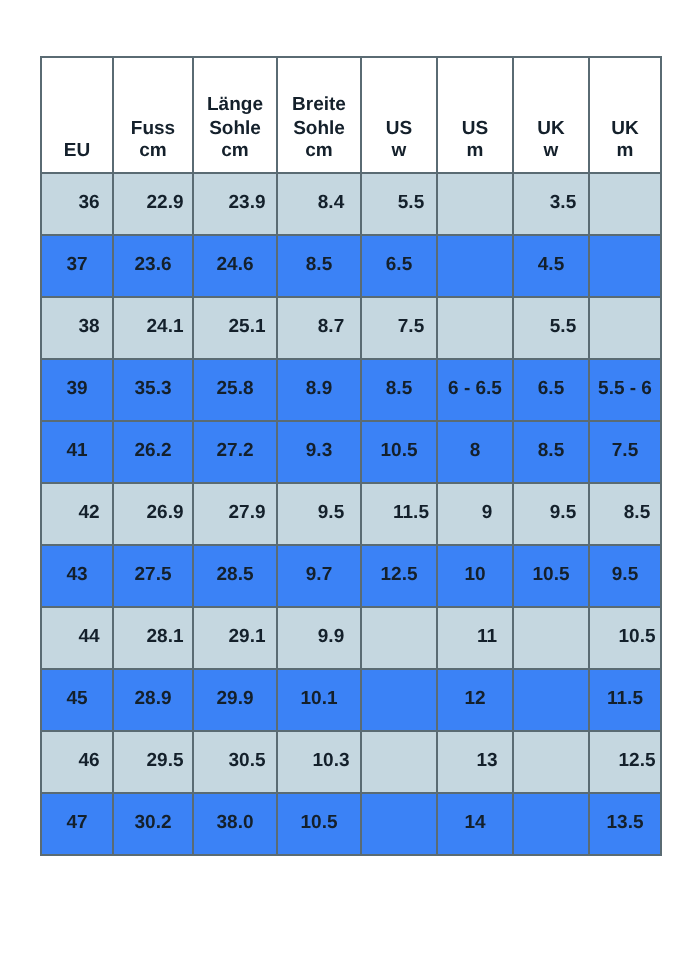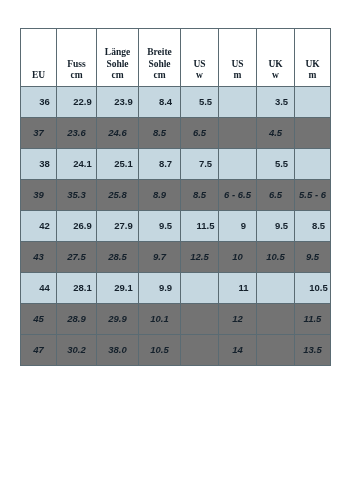--- a/index.html
+++ b/index.html
@@ -52,35 +52,33 @@
 
   table.size-table thead th {
     background: #ffffff;
     height: 53px;
     vertical-align: bottom;
     padding-bottom: 4px;
   }
 
   .hdr-line {
     display: block;
-    font-family: Liberation Serif, serif;
   }
 
   table.size-table tbody td {
     height: 30px;
   }
 
   tr.row-light td {
     background: #c5d7e0;
     padding-left: 12px;
   }
 
   tr.row-dark td {
-    background: #737373;
-    font-style: italic;
+    background: #3b82f6;
   }
 </style>
 </head>
 <body>
 
 <div id="size-chart-wrap">
   <table class="size-table">
     <colgroup>
       <col class="c-eu">
         <col class="c-fuss">
@@ -162,20 +160,30 @@
         <tr class="row-dark">
           <td>39</td>
           <td>35.3</td>
           <td>25.8</td>
           <td>8.9</td>
           <td>8.5</td>
           <td>6 - 6.5</td>
           <td>6.5</td>
           <td>5.5 - 6</td>
         </tr>
+        <tr class="row-dark">
+          <td>41</td>
+          <td>26.2</td>
+          <td>27.2</td>
+          <td>9.3</td>
+          <td>10.5</td>
+          <td>8</td>
+          <td>8.5</td>
+          <td>7.5</td>
+        </tr>
         <tr class="row-light">
           <td>42</td>
           <td>26.9</td>
           <td>27.9</td>
           <td>9.5</td>
           <td>11.5</td>
           <td>9</td>
           <td>9.5</td>
           <td>8.5</td>
         </tr>
@@ -202,20 +210,30 @@
         <tr class="row-dark">
           <td>45</td>
           <td>28.9</td>
           <td>29.9</td>
           <td>10.1</td>
           <td></td>
           <td>12</td>
           <td></td>
           <td>11.5</td>
         </tr>
+        <tr class="row-light">
+          <td>46</td>
+          <td>29.5</td>
+          <td>30.5</td>
+          <td>10.3</td>
+          <td></td>
+          <td>13</td>
+          <td></td>
+          <td>12.5</td>
+        </tr>
         <tr class="row-dark">
           <td>47</td>
           <td>30.2</td>
           <td>38.0</td>
           <td>10.5</td>
           <td></td>
           <td>14</td>
           <td></td>
           <td>13.5</td>
         </tr>

